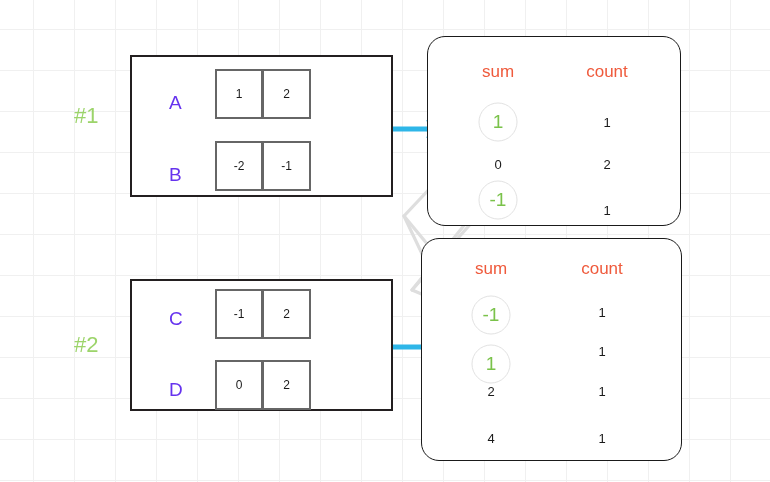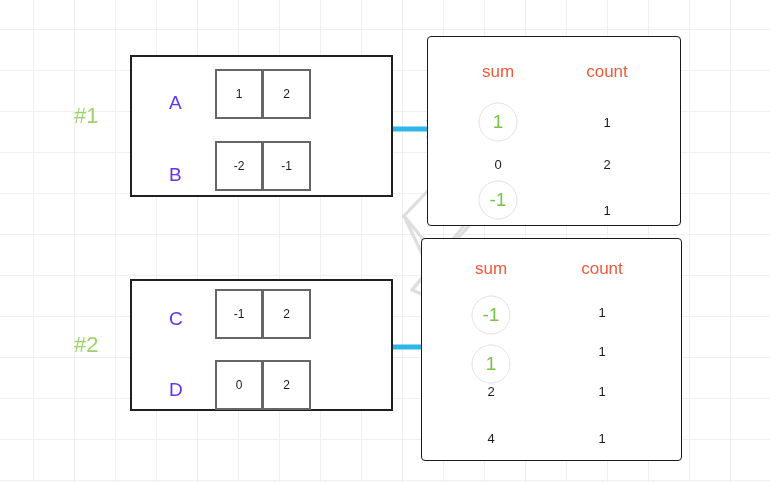--- a/index.html
+++ b/index.html
@@ -73,21 +73,21 @@
     color: #9cd46a;
     font-size: 22px;
     font-family: "Liberation Sans", sans-serif;
     letter-spacing: 0px;
   }
 
   
   .panel {
     position: absolute;
     border: 1.6px solid #1a1a1a;
-    border-radius: 4px;
+    border-radius: 18px;
     background: #ffffff;
     box-sizing: border-box;
   }
   .col-head {
     position: absolute;
     color: #ef5a3c;
     font-size: 17px;
     font-family: "Liberation Sans", sans-serif;
     text-align: center;
     transform: translateX(-50%);

